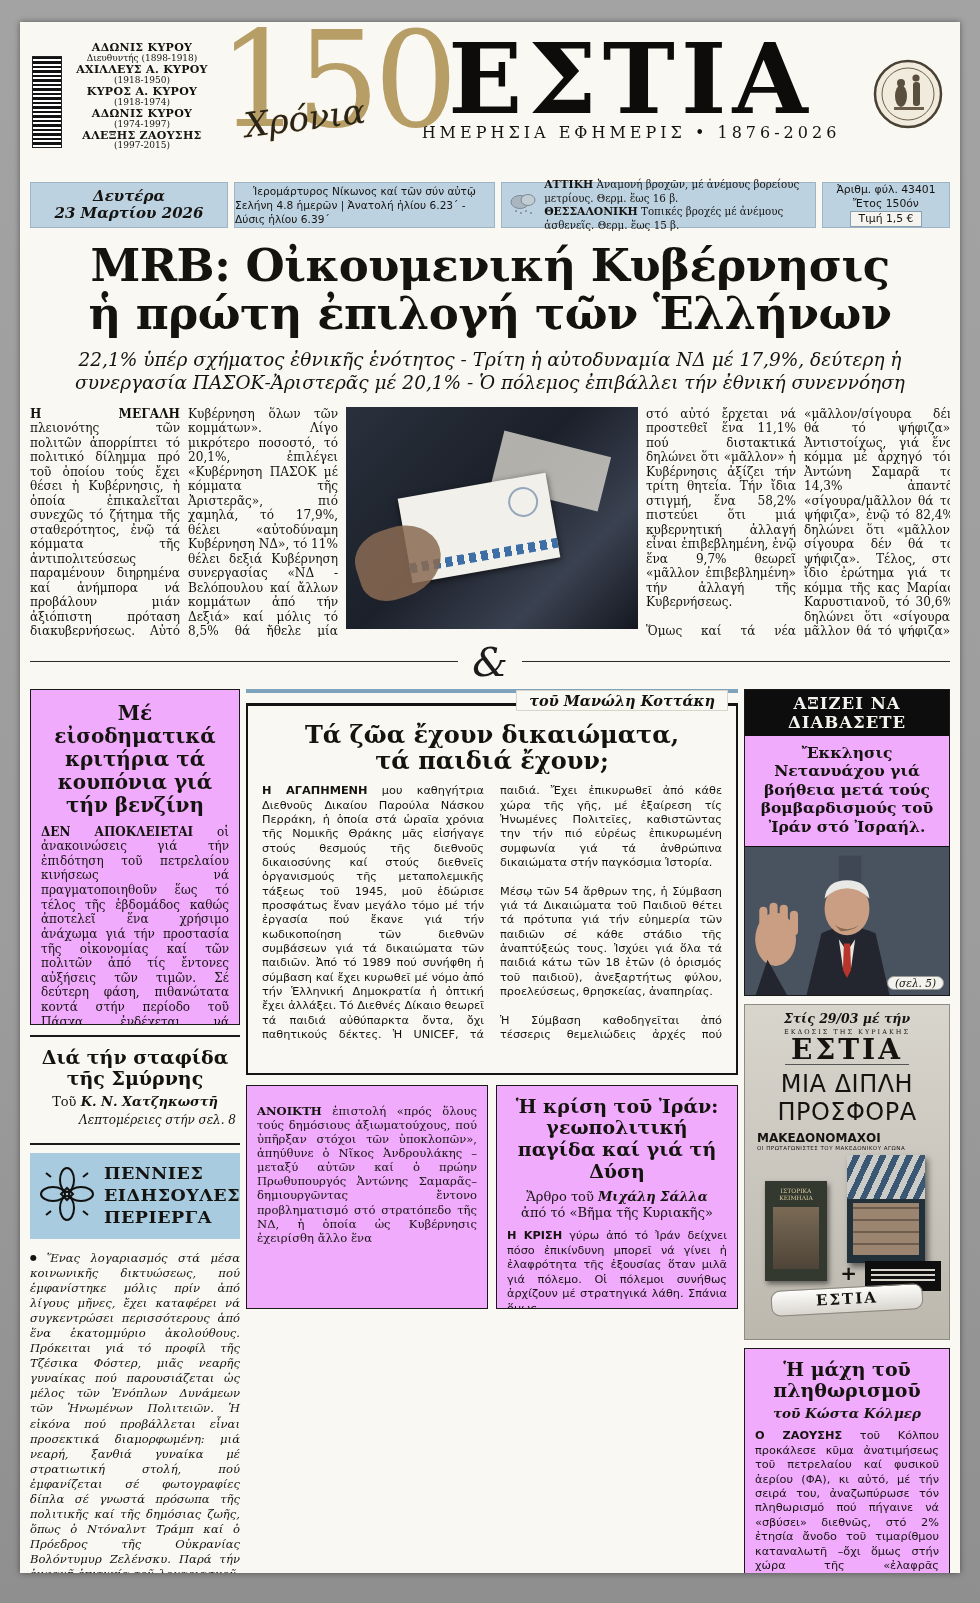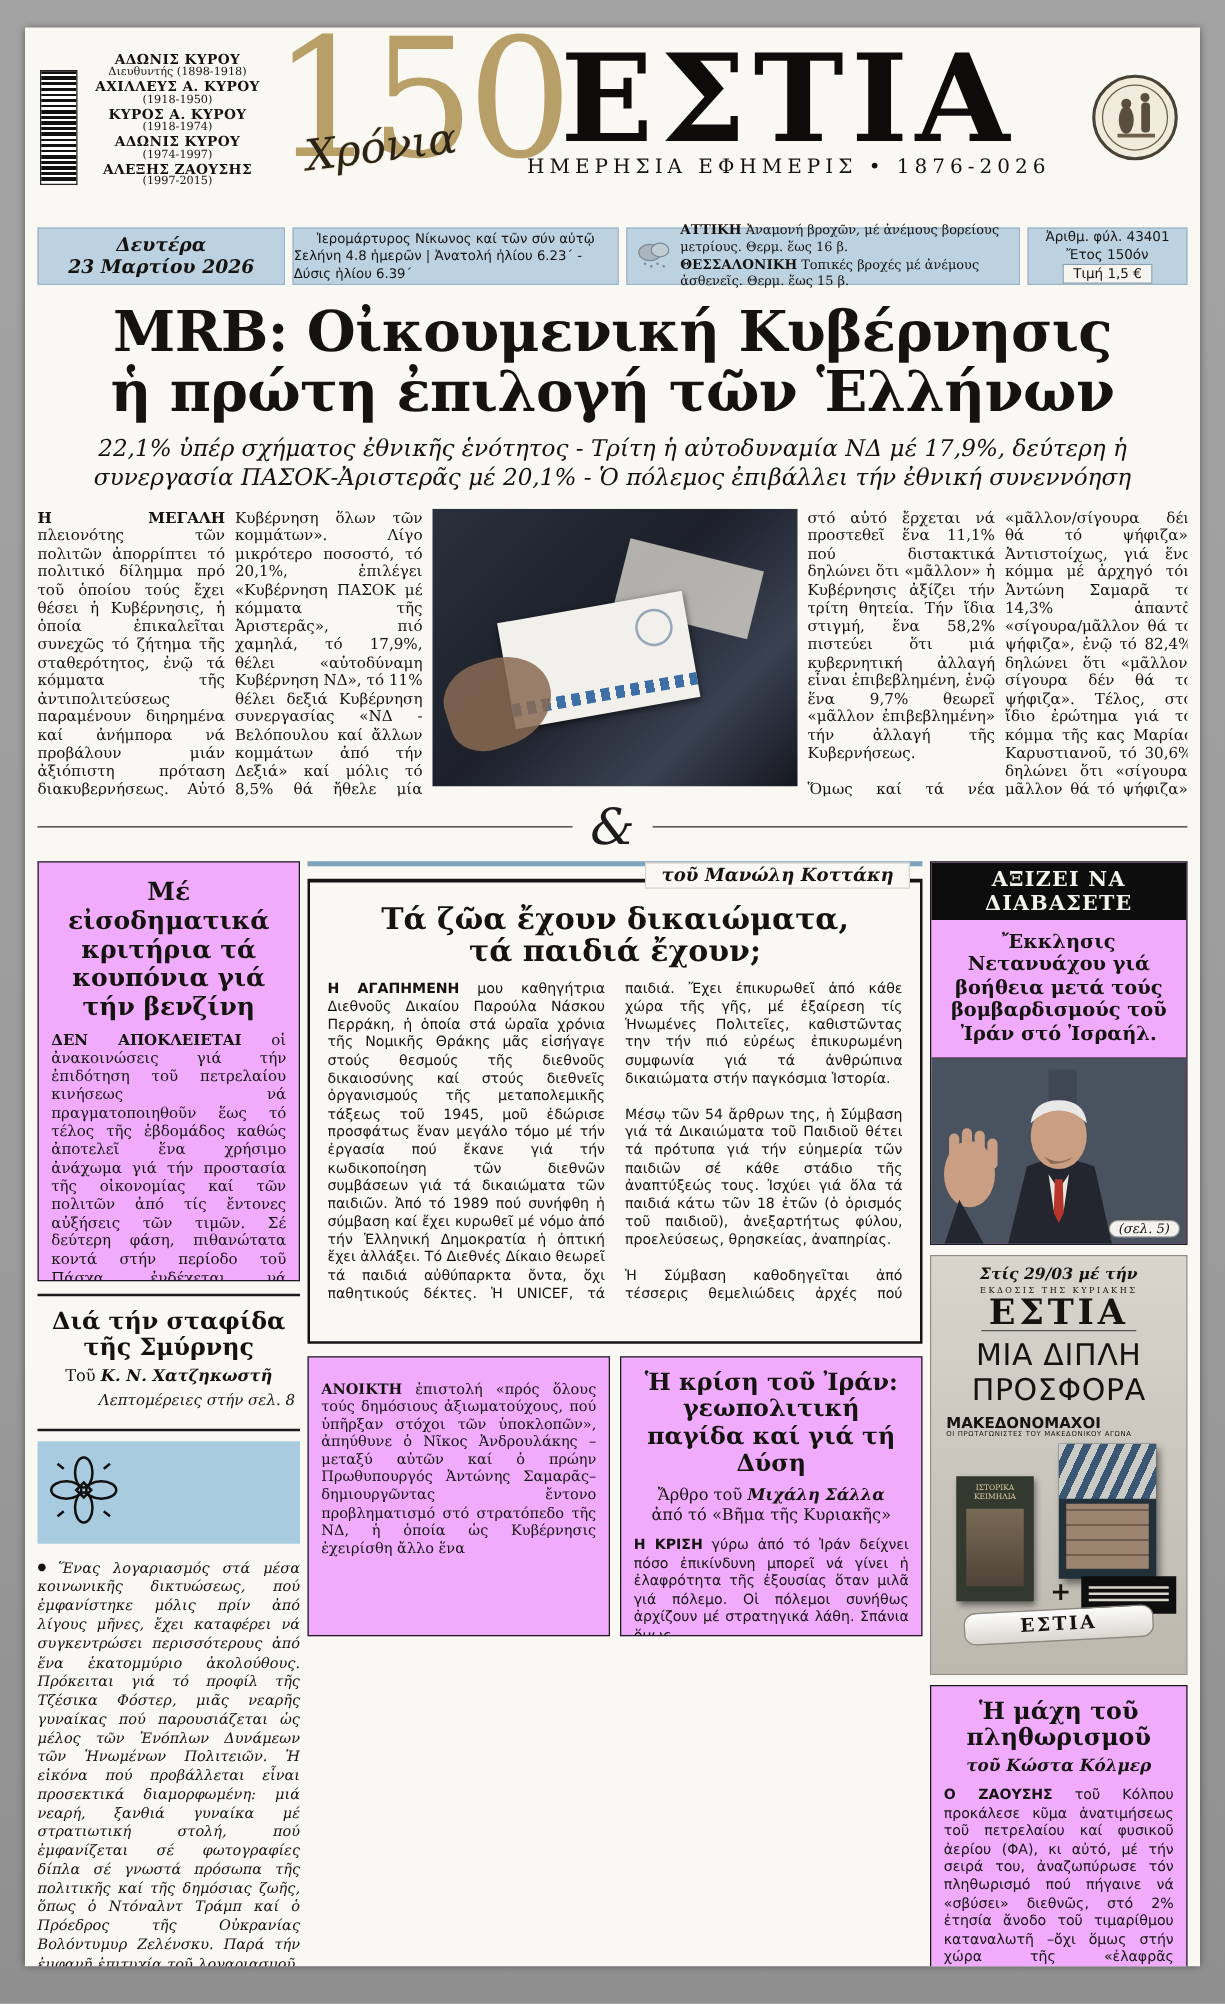--- a/index.html
+++ b/index.html
@@ -264,20 +264,25 @@
             <g fill="none" stroke="#10100f" stroke-width="2">
               <ellipse cx="29" cy="15" rx="7" ry="12"></ellipse>
               <ellipse cx="29" cy="43" rx="7" ry="12"></ellipse>
               <ellipse cx="15" cy="29" rx="12" ry="7"></ellipse>
               <ellipse cx="43" cy="29" rx="12" ry="7"></ellipse>
               <path d="M29 23 L35 29 L29 35 L23 29 Z"></path>
               <path d="M8 8 L13 12 M50 8 L45 12 M8 50 L13 46 M50 50 L45 46"></path>
             </g>
           </svg>
         </span>
+        <div class="ptxt">
+          <div>ΠΕΝΝΙΕΣ</div>
+          <div>ΕΙΔΗΣΟΥΛΕΣ</div>
+          <div>ΠΕΡΙΕΡΓΑ</div>
+        </div>
       </div>
       <div class="briefs">
         <p><span class="dot">●</span><span>Ἕνας λογαριασμός στά μέσα κοινωνικῆς δικτυώσεως, πού ἐμφανίστηκε μόλις πρίν ἀπό λίγους μῆνες, ἔχει καταφέρει νά συγκεντρώσει περισσότερους ἀπό ἕνα ἑκατομμύριο ἀκολούθους. Πρόκειται γιά τό προφίλ τῆς Τζέσικα Φόστερ, μιᾶς νεαρῆς γυναίκας πού παρουσιάζεται ὡς μέλος τῶν Ἐνόπλων Δυνάμεων τῶν Ἡνωμένων Πολιτειῶν. Ἡ εἰκόνα πού προβάλλεται εἶναι προσεκτικά διαμορφωμένη: μιά νεαρή, ξανθιά γυναίκα μέ στρατιωτική στολή, πού ἐμφανίζεται σέ φωτογραφίες δίπλα σέ γνωστά πρόσωπα τῆς πολιτικῆς καί τῆς δημόσιας ζωῆς, ὅπως ὁ Ντόναλντ Τράμπ καί ὁ Πρόεδρος τῆς Οὐκρανίας Βολόντυμυρ Ζελένσκυ. Παρά τήν ἐμφανῆ ἐπιτυχία τοῦ λογαριασμοῦ, ἕνα βασικό στοιχεῖο διαφεύγει ἀπό σημαντικό μέρος τῶν ἀκολούθων: ἡ Τζέσικα Φόστερ δέν ὑπάρχει. Ὅλες οἱ εἰκόνες ἔχουν παραχθεῖ μέ τήν χρήση Τεχνητῆς Νοημοσύνης, γεγονός πού δέν ἐμποδίζει χρῆστες νά ἀλληλεπιδροῦν μέ τό προφίλ σάν νά πρόκειται γιά πραγματικό πρόσωπο.</span></p>
 
       </div>
     </div>
 
     <div>
       <div class="bluebar"></div>
       <div class="kottakis">

